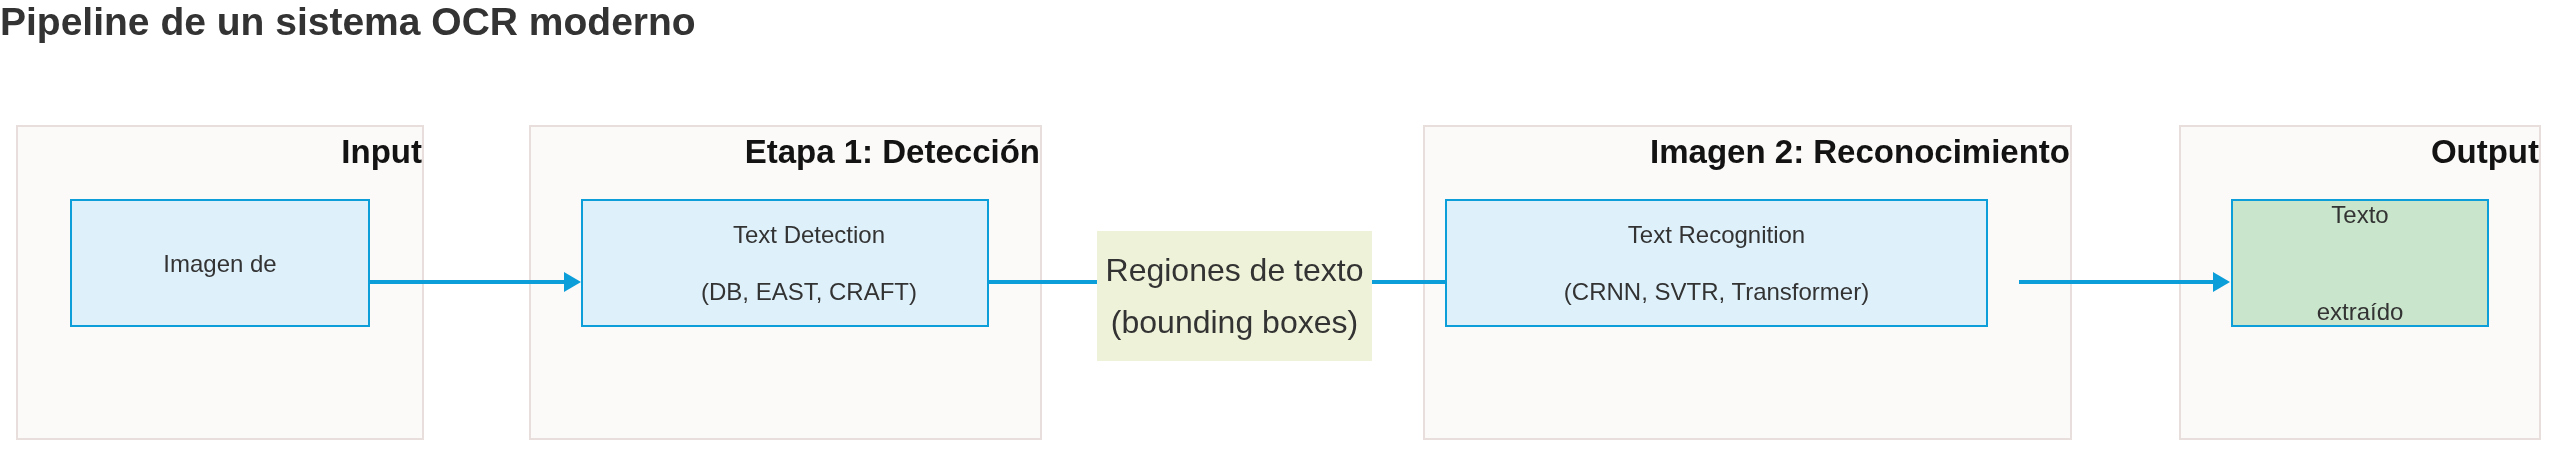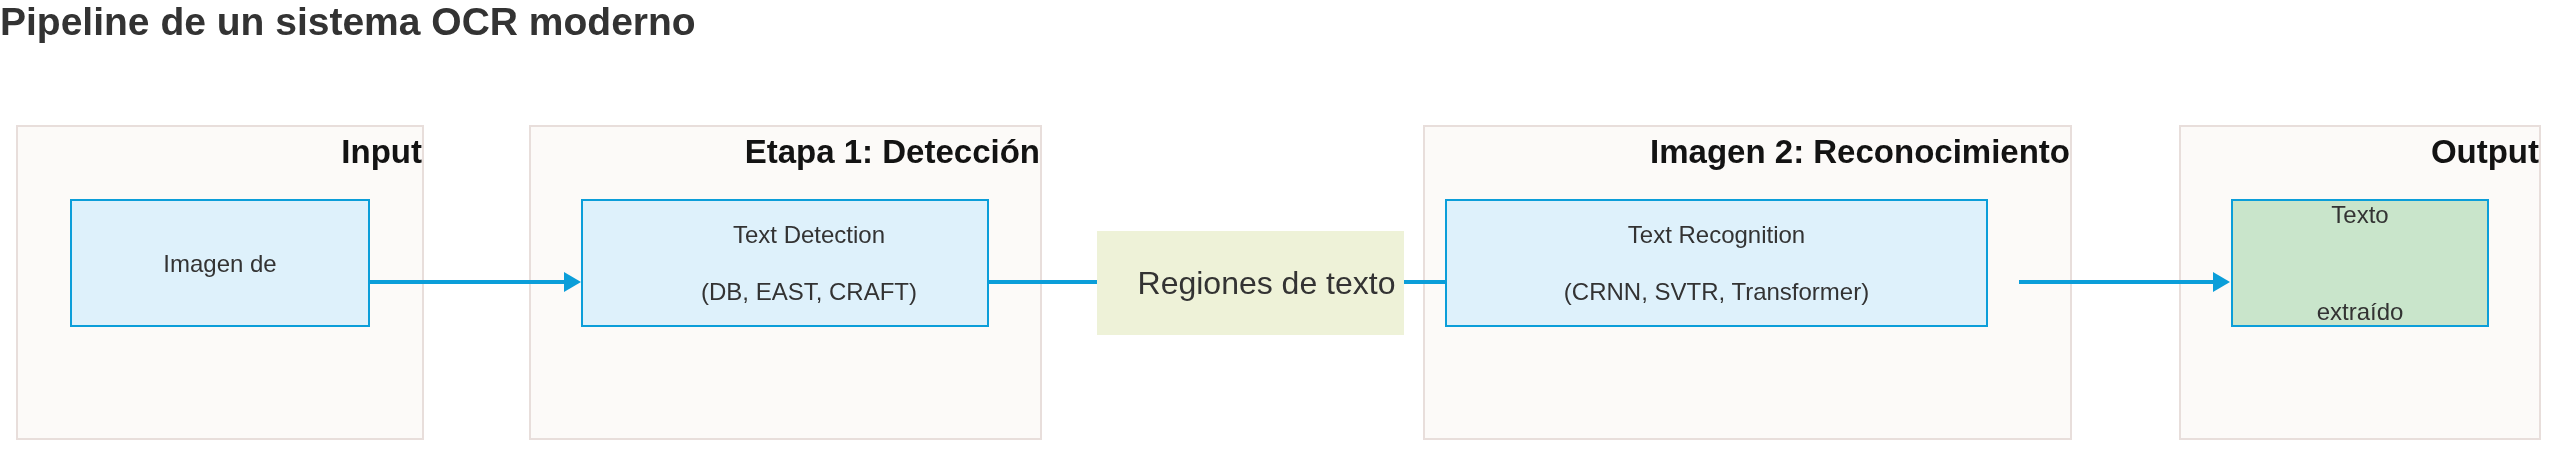--- a/index.html
+++ b/index.html
@@ -84,33 +84,32 @@
     z-index: 2;
   }
   #edge-head-1 { left: 564px; }
   #edge-head-2 { left: 1459px; }
   #edge-head-3 { left: 2213px; }
   .edge-label {
     position: absolute;
     left: 1097px;
     top: 231px;
     width: 275px;
-    height: 104px;
+    height: 130px;
     background: var(--edge-label-bg, #eef2d8);
     display: flex;
     flex-direction: column;
     align-items: center;
     justify-content: center;
     font-size: 32px;
     line-height: 52px;
     color: var(--text, #333333);
     text-align: center;
     white-space: nowrap;
     z-index: 4;
-    padding-left: 32px;
   }
 </style>
 </head>
 <body>
 
 <div class="canvas">
 
   <div class="diagram-title">Pipeline de un sistema OCR moderno</div>
 
   <div class="cluster" id="cluster-input">
@@ -133,20 +132,21 @@
   <div class="edge-arrowhead" id="edge-head-1"></div>
 
   <div class="edge-line" id="edge-line-2"></div>
   <div class="edge-arrowhead" id="edge-head-2"></div>
 
   <div class="edge-line" id="edge-line-3"></div>
   <div class="edge-arrowhead" id="edge-head-3"></div>
 
   <div class="edge-label">
     <span>Regiones de texto</span>
+    <span>(bounding boxes)</span>
   </div>
 
   <div class="node blue" id="node-imagen">
     <span>Imagen de</span>
   </div>
 
   <div class="node blue" id="node-detection">
     <span>Text Detection</span>
     <span>(DB, EAST, CRAFT)</span>
   </div>

